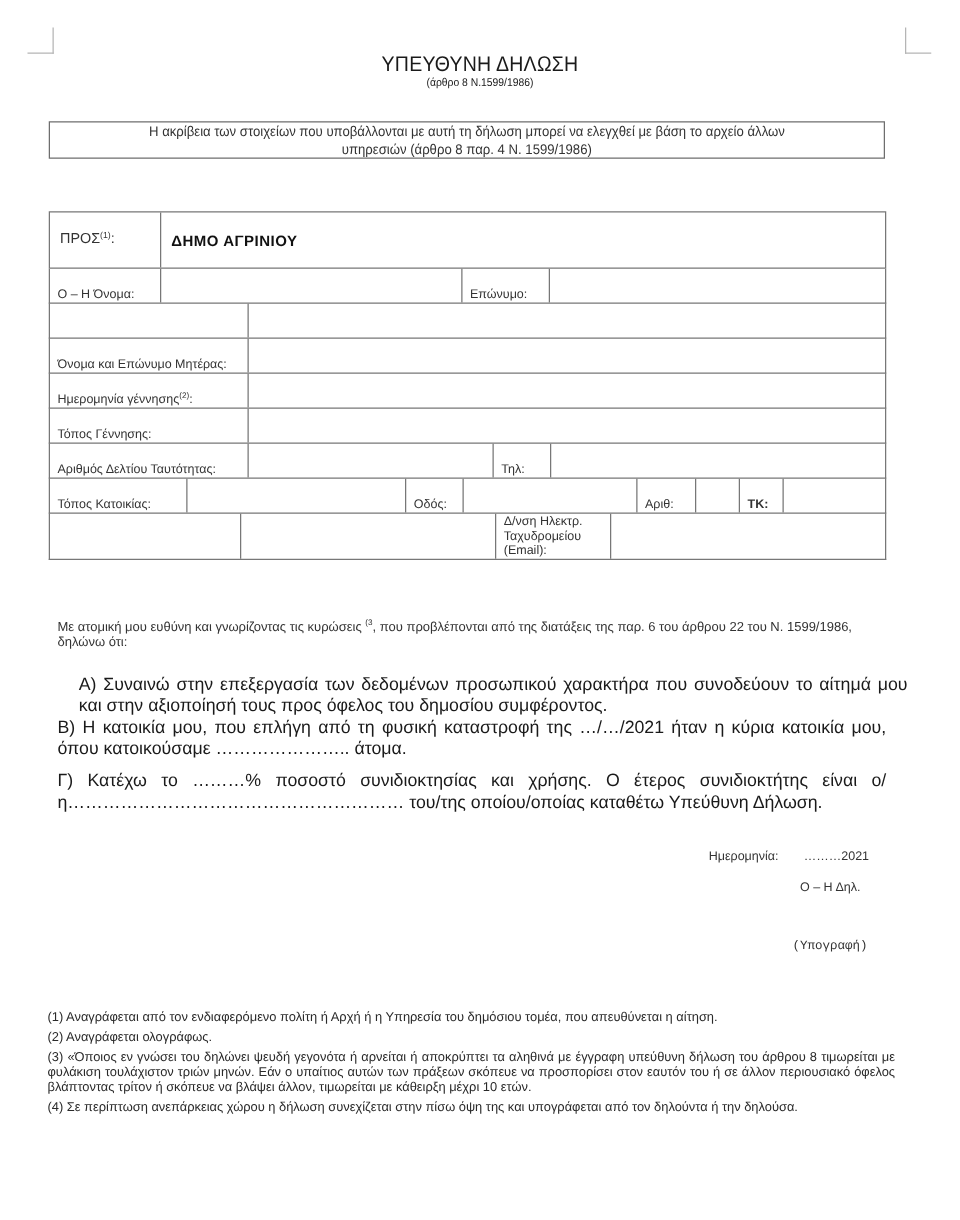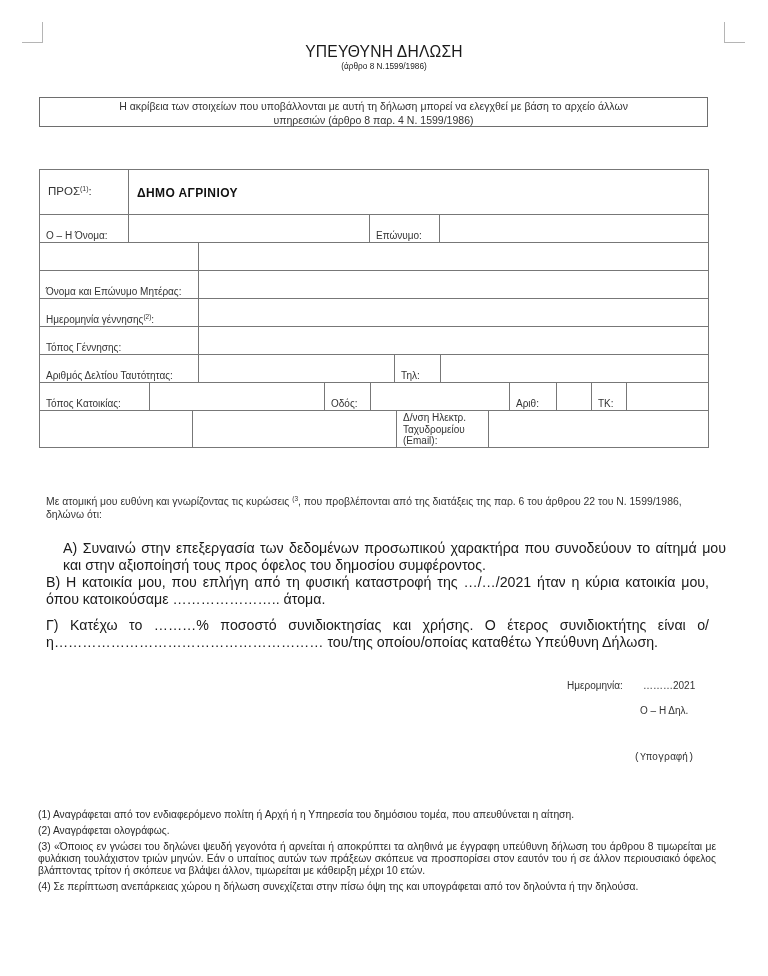--- a/index.html
+++ b/index.html
@@ -143,21 +143,21 @@
     </div>
     <div class="cell bl" style="left:330px;width:139px;">
       <div class="lbl"></div>
     </div>
     <div class="cell bl" style="left:469px;width:47px;">
       <div class="lbl">Αριθ:</div>
     </div>
     <div class="cell bl" style="left:516px;width:35px;">
       <div class="lbl"></div>
     </div>
-    <div class="cell bl" style="left:551px;width:35px;">
+    <div class="cell bl" style="left:551px;width:35px;font-weight:bold;">
       <div class="lbl">ΤΚ:</div>
     </div>
     <div class="cell bl" style="left:586px;right:0;">
       <div class="lbl"></div>
     </div>
   </div>
 
   <div class="row" style="height:37px;">
     <div class="cell bl" style="left:152px;width:204px;">
       <div class="lbl"></div>

